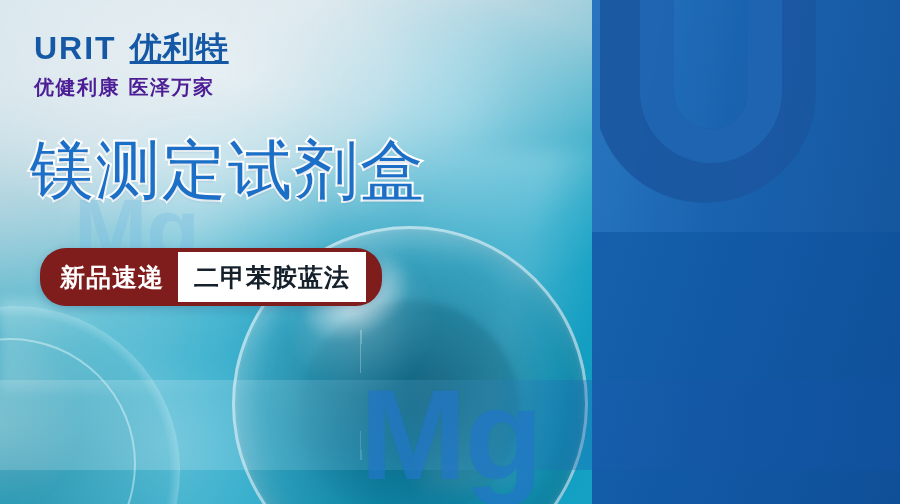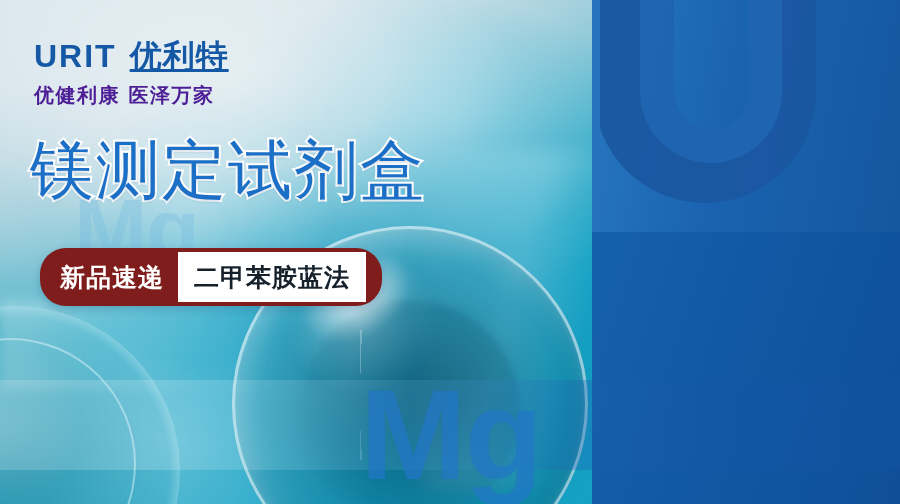--- a/index.html
+++ b/index.html
@@ -208,21 +208,21 @@
     font-size: 88px;
     line-height: 1;
     letter-spacing: -1px;
     color: rgba(120,190,225,0.38);
     user-select: none;
   }
 
   
   .logo-block {
     position: absolute;
-    left: 34px; top: 40px;
+    left: 34px; top: 32px;
     width: 430px;
   }
   .logo-row {
     display: flex;
     align-items: baseline;
     gap: 13px;
   }
   .logo-latin {
     font-family: "Liberation Sans", "DejaVu Sans", sans-serif;
     font-weight: 700;

